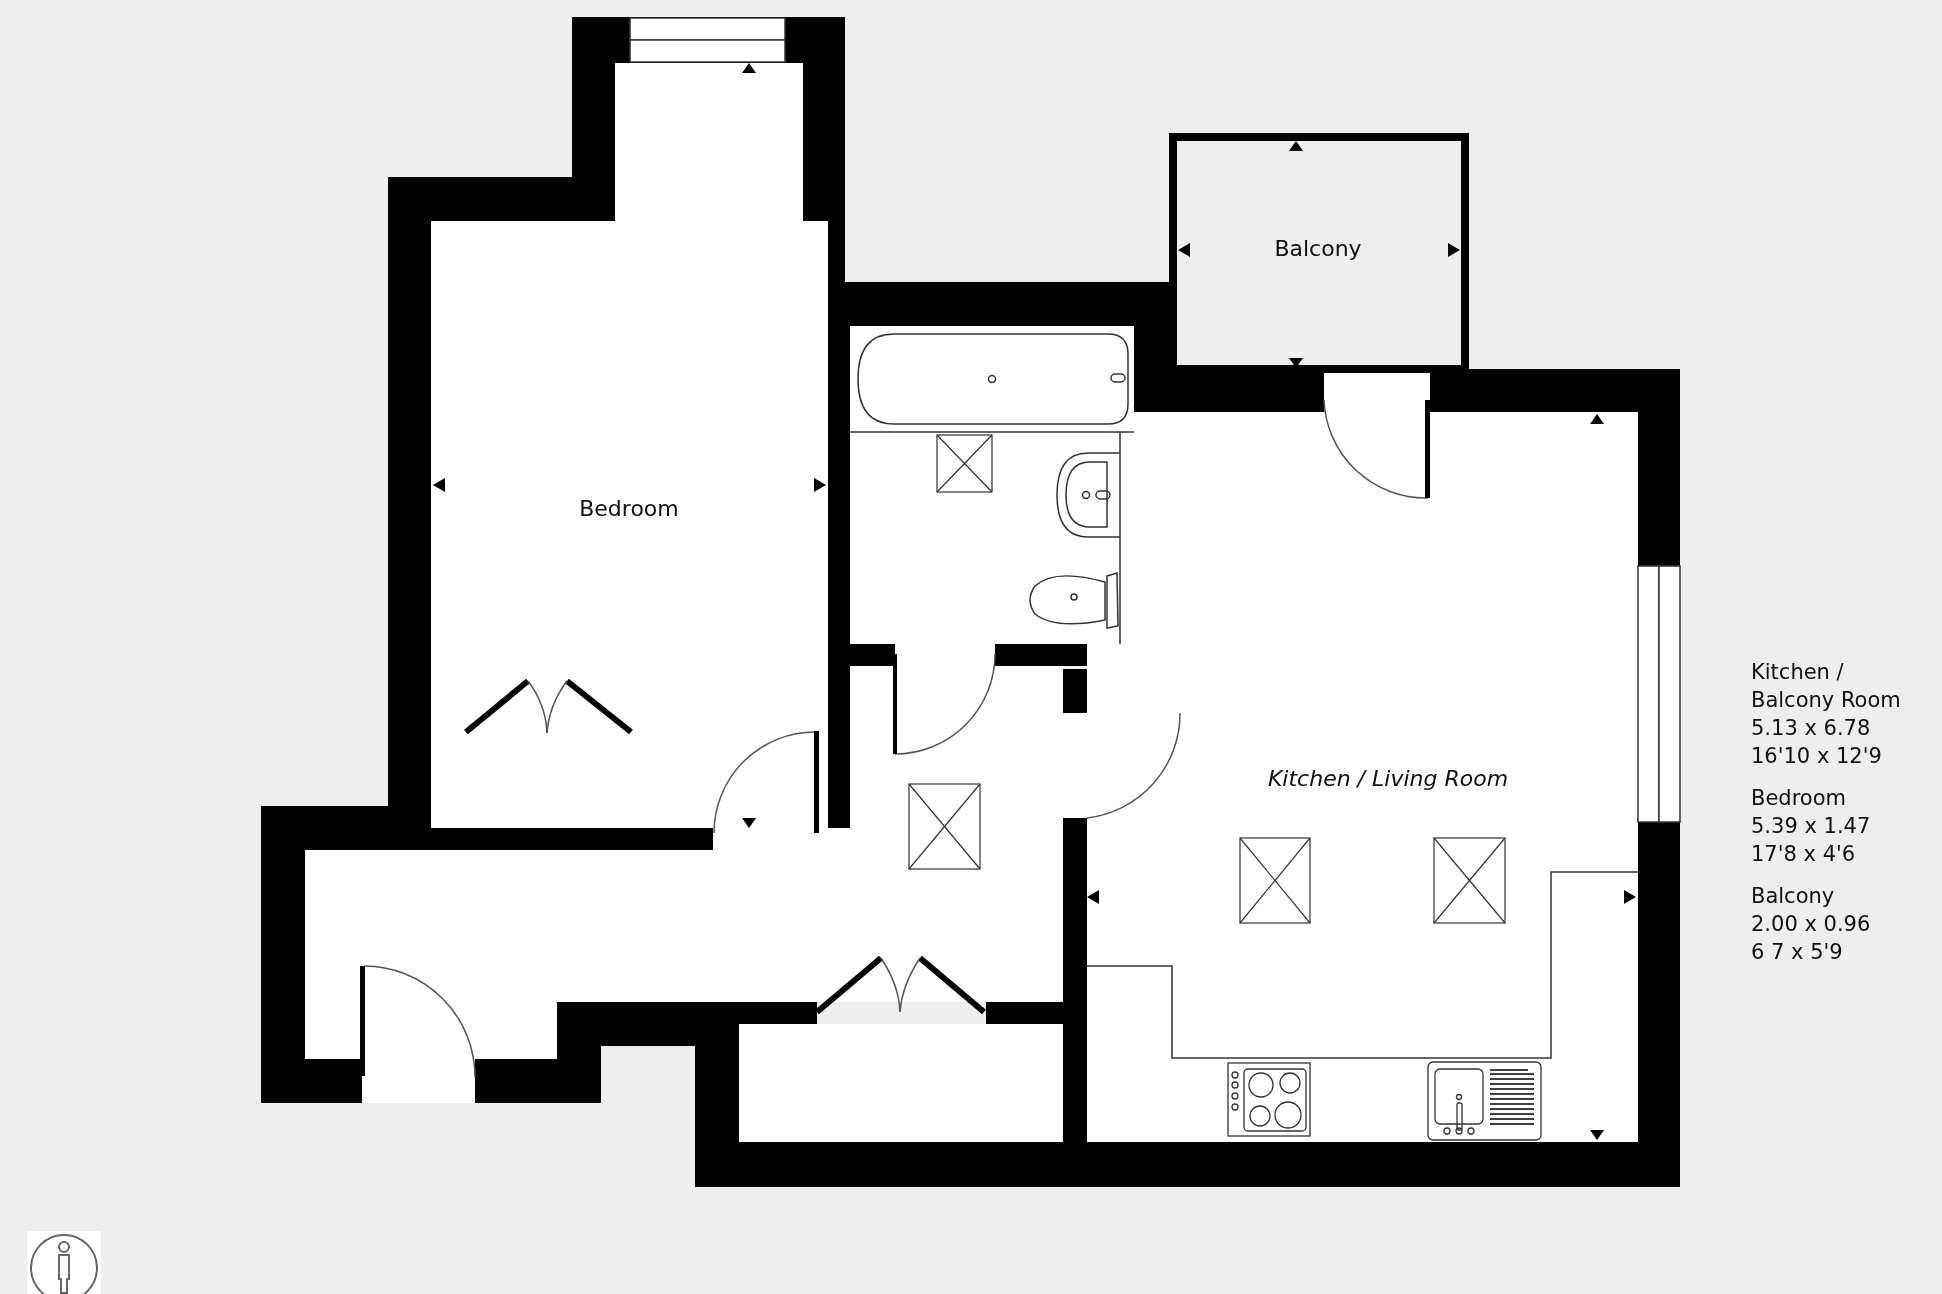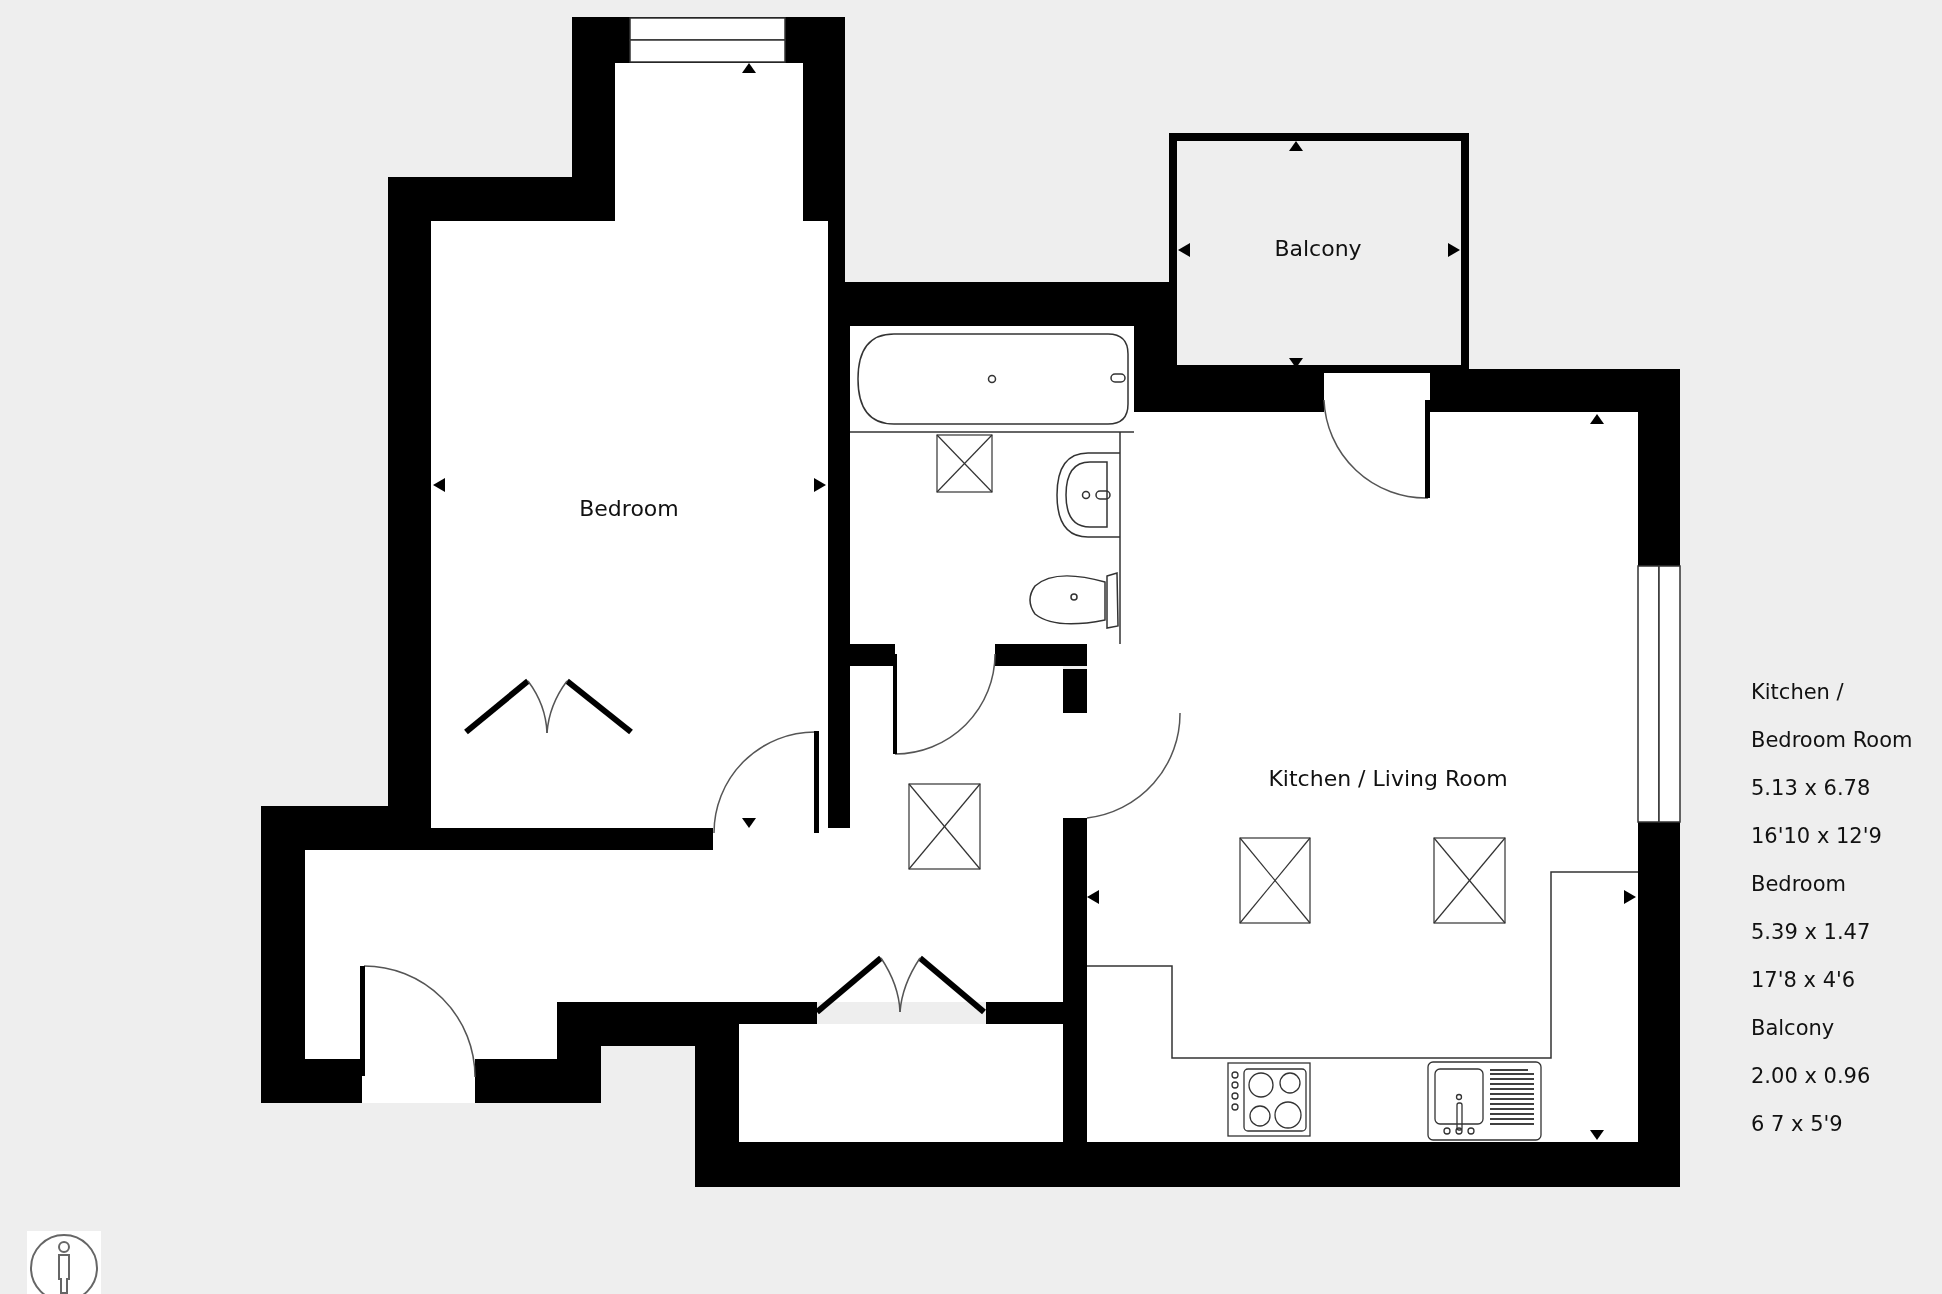--- a/index.html
+++ b/index.html
@@ -13,21 +13,21 @@
   .room-label {
     position: absolute; font-size: 22px; color: #111;
     white-space: nowrap; transform: translateX(-50%);
   }
   #legend {
     position: absolute; left: 1751px; top: 658px;
     font-size: 21px; line-height: 28px; color: #111;
   }
   .legend-block { margin-bottom: 14px; }
   .legend-block.gap { margin-top: 14px; }
-  .legend-line { display: block; white-space: nowrap; margin-top: 20px; }
+  .legend-line { display: block; white-space: nowrap; }
   #scale-icon {
     position: absolute; left: 27px; top: 1231px; width: 74px; height: 63px;
     background: #fff; overflow: hidden;
   }
 </style>
 </head>
 <body>
 
 <svg id="plan" width="1942" height="1294" viewBox="0 0 1942 1294" xmlns="http://www.w3.org/2000/svg">
 
@@ -251,26 +251,26 @@
 
     <polygon points="1597,414 1590,424 1604,424"></polygon>
     <polygon points="1087,897 1099,890 1099,904"></polygon>
     <polygon points="1636,897 1624,890 1624,904"></polygon>
     <polygon points="1597,1140 1590,1130 1604,1130"></polygon>
   </g>
 </svg>
 
 <div class="room-label" style="left:629px; top:496px;">Bedroom</div>
 <div class="room-label" style="left:1318px; top:236px;">Balcony</div>
-<div class="room-label" style="left:1388px; top:766px;">Kitchen / Living Room</div>
+<div class="room-label" style="left:1388px; top:766px;font-style:italic;">Kitchen / Living Room</div>
 
 <div id="legend">
   <div class="legend-block">
     <span class="legend-line">Kitchen /</span>
-    <span class="legend-line">Bedroom Room</span>
+    <span class="legend-line">Balcony Room</span>
     <span class="legend-line">5.13 x 6.78</span>
     <span class="legend-line">16'10 x 12'9</span>
   </div>
   <div class="legend-block">
     <span class="legend-line">Bedroom</span>
     <span class="legend-line">5.39 x 1.47</span>
     <span class="legend-line">17'8 x 4'6</span>
   </div>
   <div class="legend-block gap">
     <span class="legend-line">Balcony</span>

